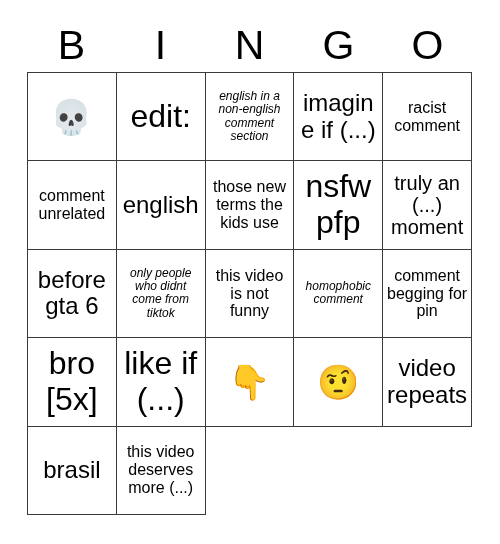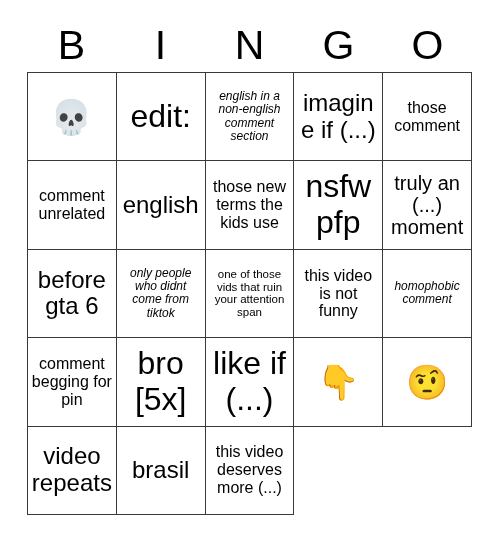--- a/index.html
+++ b/index.html
@@ -103,21 +103,21 @@
       <div class="cell">
         <span class="cell-text sz-xl">edit:</span>
       </div>
       <div class="cell">
         <span class="cell-text sz-xs">english in a non-english comment section</span>
       </div>
       <div class="cell">
         <span class="cell-text sz-lg">imagine if (...)</span>
       </div>
       <div class="cell">
-        <span class="cell-text sz-sm">those comment</span>
+        <span class="cell-text sz-sm">racist comment</span>
       </div>
       <div class="cell">
         <span class="cell-text sz-sm">comment unrelated</span>
       </div>
       <div class="cell">
         <span class="cell-text sz-lg">english</span>
       </div>
       <div class="cell">
         <span class="cell-text sz-sm">those new terms the kids use</span>
       </div>
@@ -125,23 +125,20 @@
         <span class="cell-text sz-xl">nsfw pfp</span>
       </div>
       <div class="cell">
         <span class="cell-text sz-md">truly an (...) moment</span>
       </div>
       <div class="cell">
         <span class="cell-text sz-lg">before gta 6</span>
       </div>
       <div class="cell">
         <span class="cell-text sz-xs">only people who didnt come from tiktok</span>
-      </div>
-      <div class="cell">
-        <span class="cell-text sz-xxs">one of those vids that ruin your attention span</span>
       </div>
       <div class="cell">
         <span class="cell-text sz-sm">this video is not funny</span>
       </div>
       <div class="cell">
         <span class="cell-text sz-xs">homophobic comment</span>
       </div>
       <div class="cell">
         <span class="cell-text sz-sm">comment begging for pin</span>
       </div>

